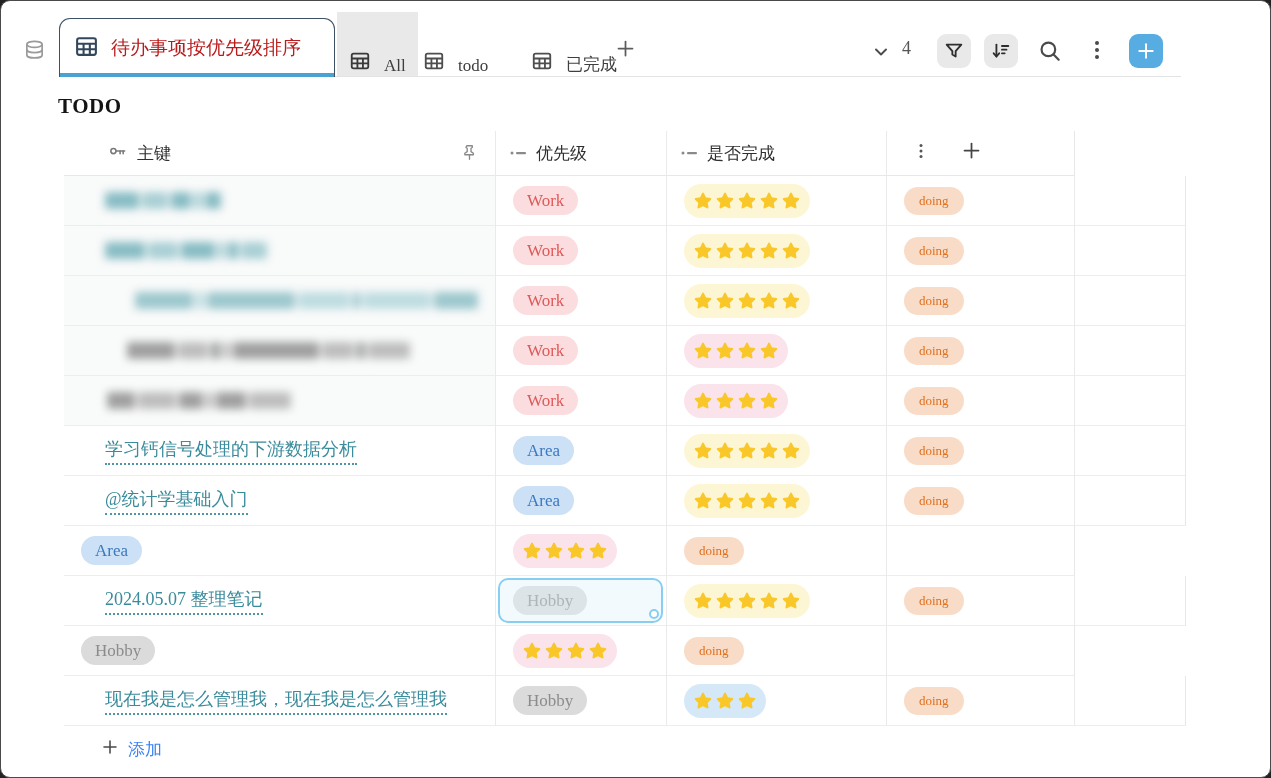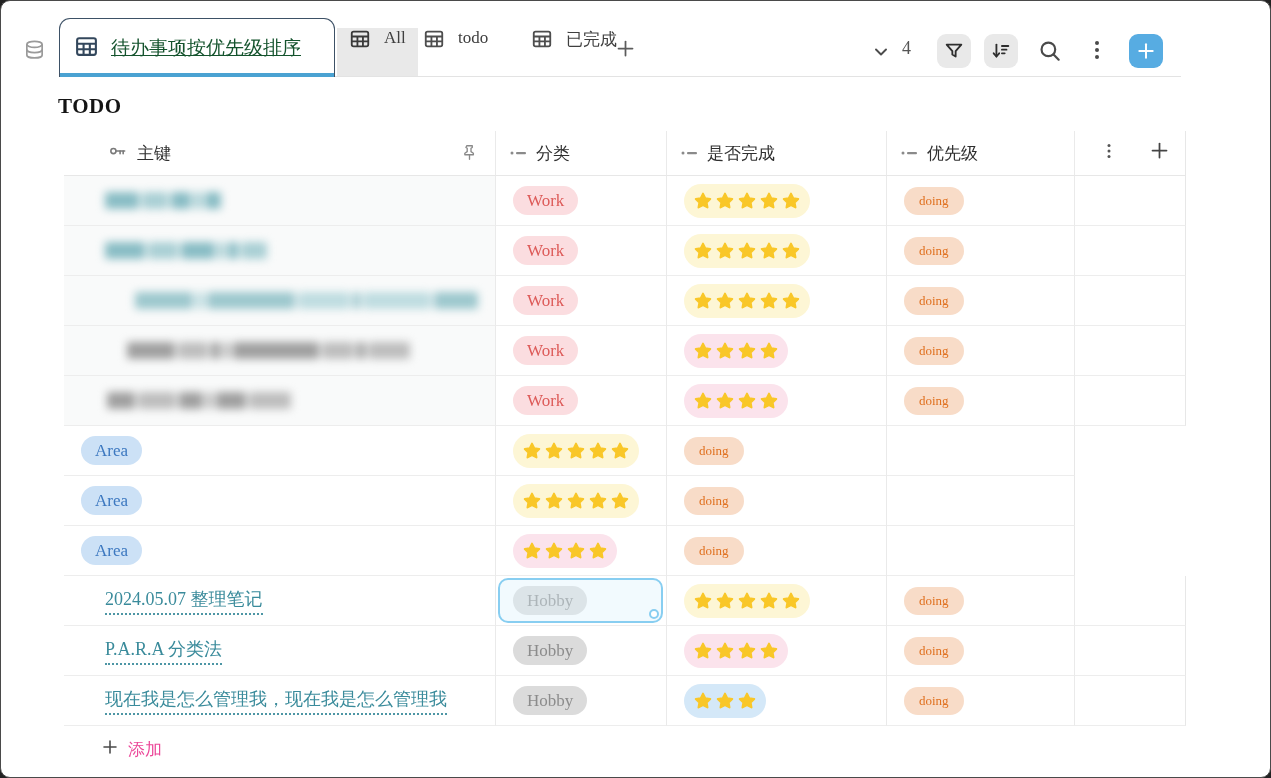--- a/index.html
+++ b/index.html
@@ -13,22 +13,22 @@
   .tabbar{position:relative;height:76px;}
   .tabstrip-line{position:absolute;left:58px;width:1122px;bottom:0;height:1px;background:#e3e3e3;}
   .db-icon{position:absolute;left:22px;top:38px;}
   .tab-active{
     position:absolute;left:58px;bottom:0;width:276px;height:59px;
     border:1.5px solid #3d5166;border-bottom:none;border-radius:11px 11px 0 0;
     display:flex;align-items:center;gap:12px;padding-left:14px;box-sizing:border-box;
     background:#fff;
   }
   .tab-active::after{content:"";position:absolute;left:0;right:0;bottom:0;height:4.5px;background:#4aa2d2;}
-  .tab-active .tab-label{font-size:19px;color:#14532d;white-space:nowrap;text-decoration:underline;}
-  .tab{position:absolute;bottom:1px;height:48px;display:flex;align-items:flex-start;gap:13px;padding:0 12px;box-sizing:border-box;}
+  .tab-active .tab-label{font-size:19px;color:#b91c1c;white-space:nowrap;}
+  .tab{position:absolute;bottom:1px;height:64px;display:flex;align-items:flex-end;gap:13px;padding:0 12px;box-sizing:border-box;}
   .tab .tab-label{font-size:17px;color:#3f3f3f;white-space:nowrap;}
   .tab-all{left:336px;background:#e9e9e9;}
   .tab-todo{left:410px;}
   .tab-done{left:518px;}
   .tab-add{position:absolute;left:614px;bottom:14px;cursor:pointer;}
   
   .toolbar{position:absolute;top:32px;left:0;right:0;height:38px;}
   .toolbar .t-item{position:absolute;display:flex;align-items:center;justify-content:center;}
   .view-chevron{left:870px;top:9px;}
   .view-count{left:901px;top:5px;font-size:18px;color:#555;}
@@ -75,21 +75,21 @@
   .star-pill{display:flex;align-items:center;gap:2px;height:34px;padding:0 9px;border-radius:17px;}
   .star-pill svg{display:block;}
   
   .sel-box{position:absolute;left:2px;right:3px;top:2px;bottom:2px;
     border:2.5px solid #88cef1;border-radius:10px;background:rgba(222,243,252,.40);
     pointer-events:none;box-sizing:border-box;}
   .sel-handle{position:absolute;right:2px;bottom:2px;width:10px;height:10px;border-radius:50%;
     background:#fff;border:2.5px solid #88cef1;box-sizing:border-box;}
   
   .add-row{height:46px;display:flex;align-items:center;gap:9px;padding-left:37px;
-    color:#ec4899;font-size:17px;cursor:pointer;}
+    color:#3b82f6;font-size:17px;cursor:pointer;}
   svg{flex-shrink:0;}
 </style>
 </head>
 <body>
 
 <div class="window">
 
   <div class="tabbar">
     <div class="tabstrip-line"></div>
 
@@ -224,39 +224,30 @@
           </svg>
         </span>
       </div>
       <div class="hcell">
         <span>
           <svg width="17" height="10" viewBox="0 0 17 10">
               <circle cx="2" cy="5" r="1.5" fill="#8a8a8a"></circle>
               <rect x="6" y="4" width="10" height="2.2" rx="1" fill="#8a8a8a"></rect>
             </svg>
         </span>
-        <span>分类</span>
+        <span>优先级</span>
       </div>
       <div class="hcell">
         <span>
           <svg width="17" height="10" viewBox="0 0 17 10">
               <circle cx="2" cy="5" r="1.5" fill="#8a8a8a"></circle>
               <rect x="6" y="4" width="10" height="2.2" rx="1" fill="#8a8a8a"></rect>
             </svg>
         </span>
         <span>是否完成</span>
-      </div>
-      <div class="hcell">
-        <span>
-          <svg width="17" height="10" viewBox="0 0 17 10">
-              <circle cx="2" cy="5" r="1.5" fill="#8a8a8a"></circle>
-              <rect x="6" y="4" width="10" height="2.2" rx="1" fill="#8a8a8a"></rect>
-            </svg>
-        </span>
-        <span>优先级</span>
       </div>
       <div class="hcell last">
         <span>
           <svg width="20" height="20" viewBox="0 0 24 24" fill="#555">
               <circle cx="12" cy="5.5" r="1.8"></circle>
               <circle cx="12" cy="12" r="1.8"></circle>
               <circle cx="12" cy="18.5" r="1.8"></circle>
             </svg>
         </span>
         <span>
@@ -449,20 +440,23 @@
   <path d="M12 3.2l2.7 5.5 6 .85-4.35 4.2 1.05 5.95L12 16.9l-5.4 2.8 1.05-5.95L3.3 9.55l6-.85z" fill="#f9c728" stroke="#f9c728" stroke-width="2.4" stroke-linejoin="round"></path>
               </svg>
             </span>
           </div>
           <div class="cell status-cell">
             <span class="badge" style="background: rgb(248, 220, 200); color: rgb(224, 112, 30);">doing</span>
           </div>
           <div class="cell end-cell"></div>
         </div>
         <div class="grid-row trow">
+          <div class="cell key-cell">
+            <a class="doc-link">学习钙信号处理的下游数据分析</a>
+          </div>
           <div class="cell cat-cell">
             <span class="tag" style="background: rgb(204, 225, 246); color: rgb(60, 120, 192);">Area</span>
           </div>
           <div class="cell star-cell">
             <span class="star-pill" style="background: rgb(253, 246, 213);">
               <svg width="20" height="20" viewBox="0 0 24 24">
   <path d="M12 3.2l2.7 5.5 6 .85-4.35 4.2 1.05 5.95L12 16.9l-5.4 2.8 1.05-5.95L3.3 9.55l6-.85z" fill="#f9c728" stroke="#f9c728" stroke-width="2.4" stroke-linejoin="round"></path>
               </svg>
               <svg width="20" height="20" viewBox="0 0 24 24">
   <path d="M12 3.2l2.7 5.5 6 .85-4.35 4.2 1.05 5.95L12 16.9l-5.4 2.8 1.05-5.95L3.3 9.55l6-.85z" fill="#f9c728" stroke="#f9c728" stroke-width="2.4" stroke-linejoin="round"></path>
@@ -477,20 +471,23 @@
   <path d="M12 3.2l2.7 5.5 6 .85-4.35 4.2 1.05 5.95L12 16.9l-5.4 2.8 1.05-5.95L3.3 9.55l6-.85z" fill="#f9c728" stroke="#f9c728" stroke-width="2.4" stroke-linejoin="round"></path>
               </svg>
             </span>
           </div>
           <div class="cell status-cell">
             <span class="badge" style="background: rgb(248, 220, 200); color: rgb(224, 112, 30);">doing</span>
           </div>
           <div class="cell end-cell"></div>
         </div>
         <div class="grid-row trow">
+          <div class="cell key-cell">
+            <a class="doc-link">@统计学基础入门</a>
+          </div>
           <div class="cell cat-cell">
             <span class="tag" style="background: rgb(204, 225, 246); color: rgb(60, 120, 192);">Area</span>
           </div>
           <div class="cell star-cell">
             <span class="star-pill" style="background: rgb(253, 246, 213);">
               <svg width="20" height="20" viewBox="0 0 24 24">
   <path d="M12 3.2l2.7 5.5 6 .85-4.35 4.2 1.05 5.95L12 16.9l-5.4 2.8 1.05-5.95L3.3 9.55l6-.85z" fill="#f9c728" stroke="#f9c728" stroke-width="2.4" stroke-linejoin="round"></path>
               </svg>
               <svg width="20" height="20" viewBox="0 0 24 24">
   <path d="M12 3.2l2.7 5.5 6 .85-4.35 4.2 1.05 5.95L12 16.9l-5.4 2.8 1.05-5.95L3.3 9.55l6-.85z" fill="#f9c728" stroke="#f9c728" stroke-width="2.4" stroke-linejoin="round"></path>
@@ -564,23 +561,20 @@
   <path d="M12 3.2l2.7 5.5 6 .85-4.35 4.2 1.05 5.95L12 16.9l-5.4 2.8 1.05-5.95L3.3 9.55l6-.85z" fill="#f9c728" stroke="#f9c728" stroke-width="2.4" stroke-linejoin="round"></path>
               </svg>
             </span>
           </div>
           <div class="cell status-cell">
             <span class="badge" style="background: rgb(248, 220, 200); color: rgb(224, 112, 30);">doing</span>
           </div>
           <div class="cell end-cell"></div>
         </div>
         <div class="grid-row trow">
-          <div class="cell key-cell">
-            <a class="doc-link">P.A.R.A 分类法</a>
-          </div>
           <div class="cell cat-cell">
             <span class="tag" style="background: rgb(219, 219, 219); color: rgb(140, 140, 140);">Hobby</span>
           </div>
           <div class="cell star-cell">
             <span class="star-pill" style="background: rgb(251, 227, 236);">
               <svg width="20" height="20" viewBox="0 0 24 24">
   <path d="M12 3.2l2.7 5.5 6 .85-4.35 4.2 1.05 5.95L12 16.9l-5.4 2.8 1.05-5.95L3.3 9.55l6-.85z" fill="#f9c728" stroke="#f9c728" stroke-width="2.4" stroke-linejoin="round"></path>
               </svg>
               <svg width="20" height="20" viewBox="0 0 24 24">
   <path d="M12 3.2l2.7 5.5 6 .85-4.35 4.2 1.05 5.95L12 16.9l-5.4 2.8 1.05-5.95L3.3 9.55l6-.85z" fill="#f9c728" stroke="#f9c728" stroke-width="2.4" stroke-linejoin="round"></path>

